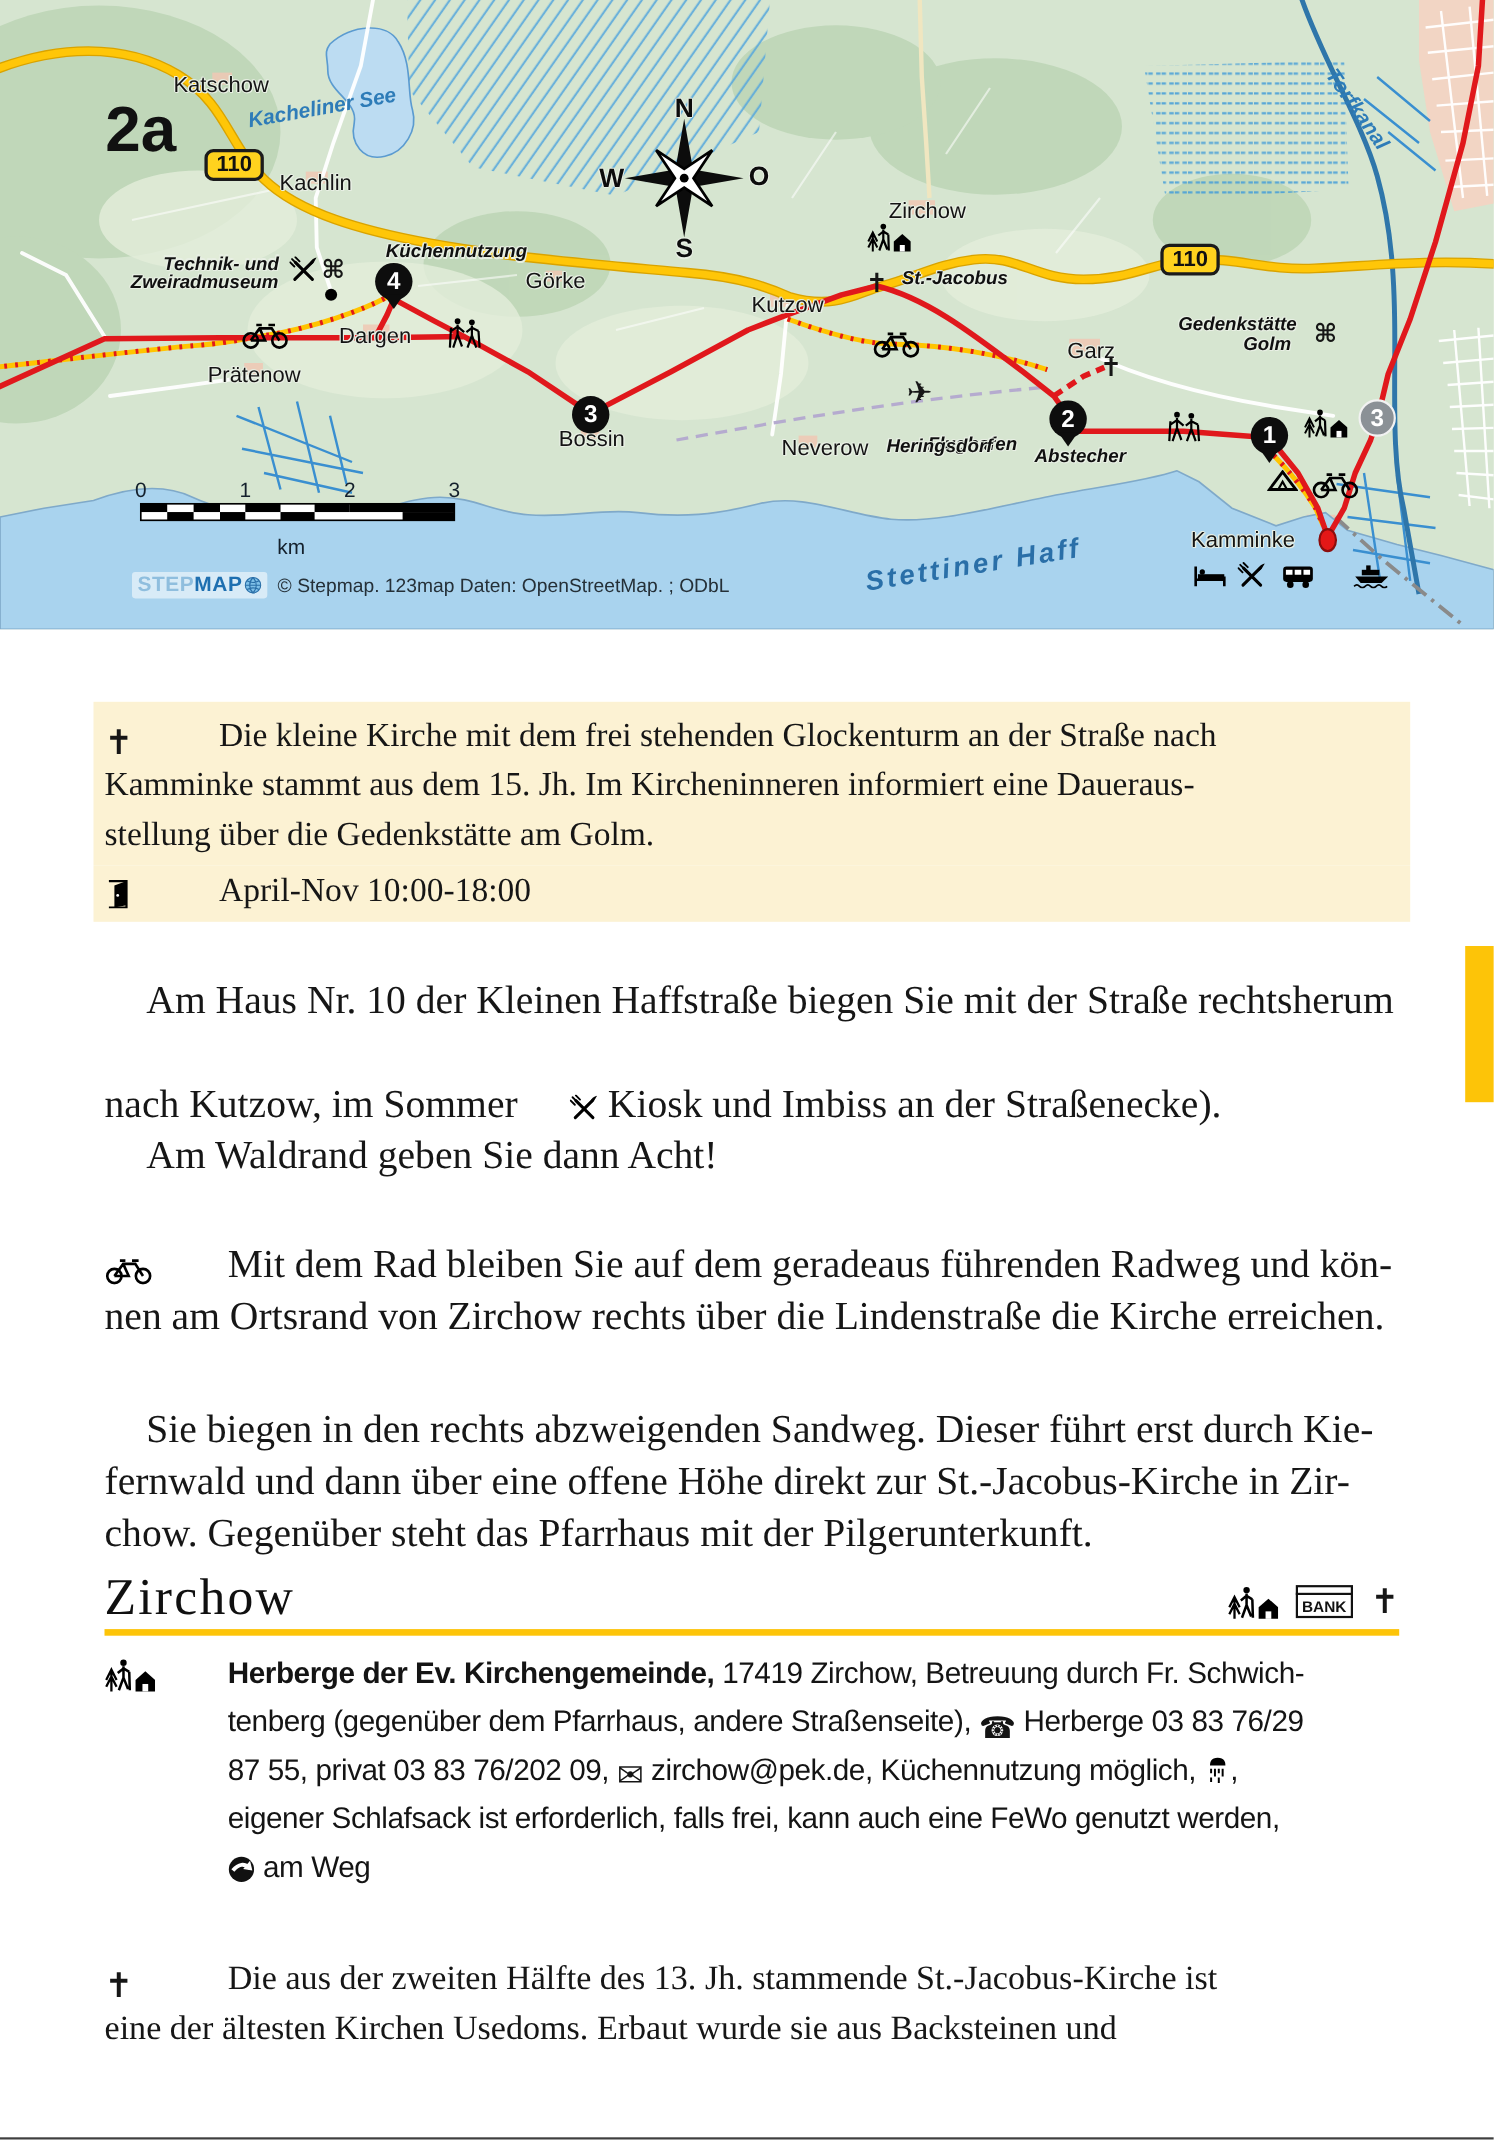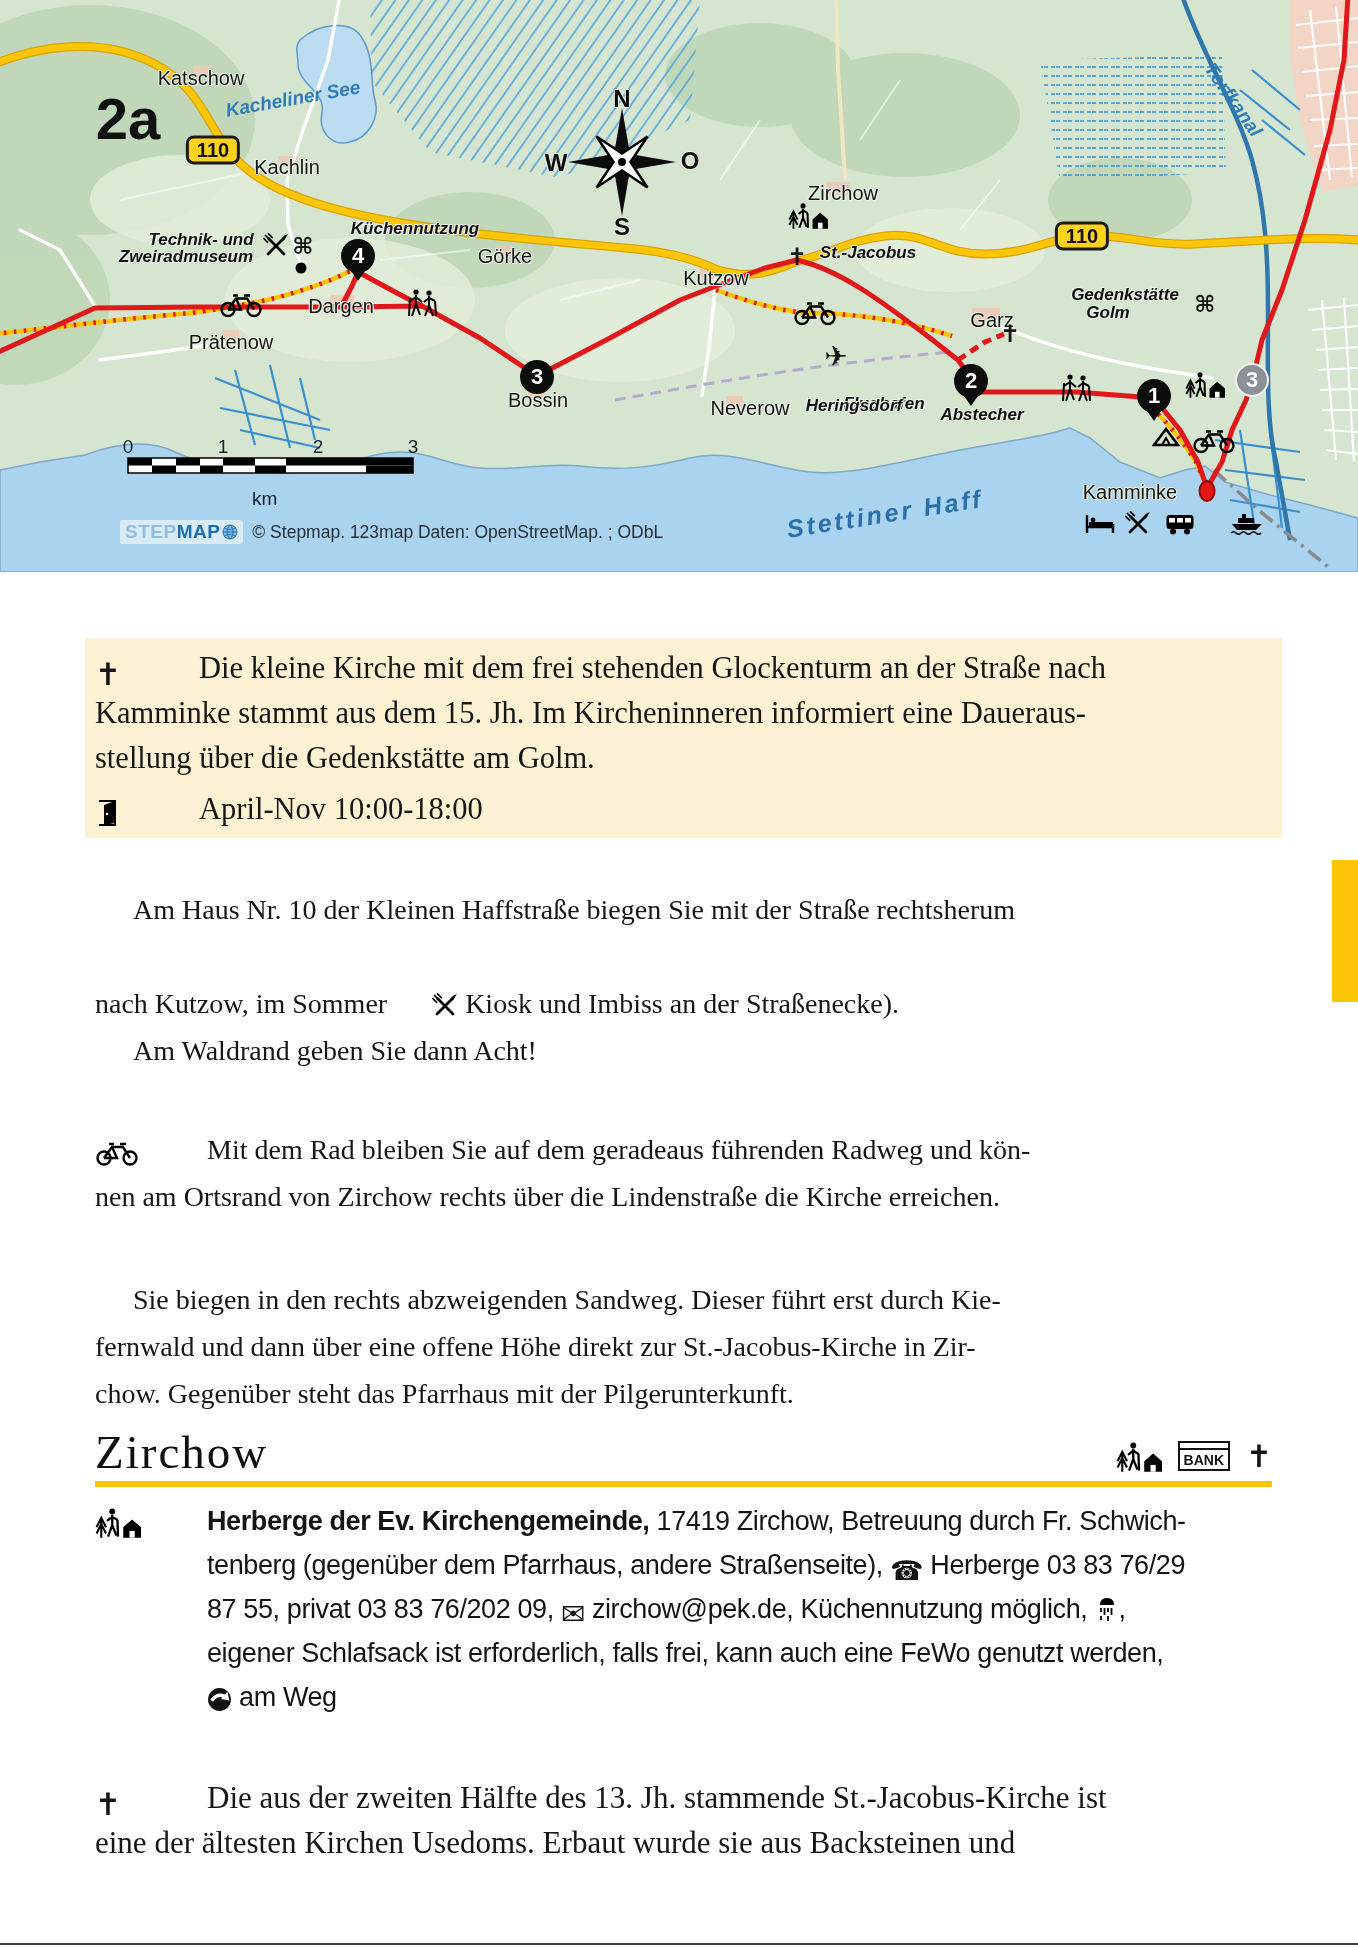--- a/index.html
+++ b/index.html
@@ -53,21 +53,21 @@
       font:bold 19px "Liberation Sans",sans-serif;letter-spacing:.5px}
   .logo .st{color:#8fbede}.logo .mp{color:#1e6fb0}
   .logo .ic{margin-left:2px;line-height:0}
 
   
   .content{padding:0 86px 0 95px}
   .infobox{background:var(--cream_box);margin:66px -10px 0 -10px;padding:8px 14px 6px 10px;
       font-size:30.5px;line-height:45px}
   .rich{white-space:nowrap}
   .lines{white-space:pre;}
-  .body-text{font-size:28px;line-height:47px}
+  .body-text{font-size:36px;line-height:47px}
   .indent{text-indent:38px}
   .mt-house{margin-top:48px}
   .mt-bike{margin-top:52px}
   .mt-sand{margin-top:56px}
   .ic{display:inline-block;vertical-align:-6px;line-height:0}
   .rich .ic .g{line-height:1}
   .lead{width:112px;text-align:left;vertical-align:-7px}
   .infobox .lead{width:104px}
   .sec{margin-top:10px}
   .sec-row{display:flex;justify-content:space-between;align-items:flex-end}
@@ -242,21 +242,21 @@
       <span class="ml place" style="left: 538px; top: 400px;">Bossin</span>
       <span class="ml place" style="left: 716px; top: 278px;">Kutzow</span>
       <span class="ml place" style="left: 735px; top: 408px; margin-left: 15px;">Neverow</span>
       <span class="ml place" style="left: 843px; top: 193px;">Zirchow</span>
       <span class="ml poi" style="left: 868px; top: 253px;">St.-Jacobus</span>
       <span class="ml place" style="left: 992px; top: 320px;">Garz</span>
       <span class="ml poi" style="left: 884px; top: 388px; margin-top: 16px;">Flughafen</span>
       <span class="ml poi" style="left: 854px; top: 406px;">Heringsdorf</span>
       <span class="ml poi" style="left: 982px; top: 415px;">Abstecher</span>
       <span class="ml poi" style="left: 1125px; top: 295px;">Gedenkstätte</span>
-      <span class="ml poi" style="left: 1108px; top: 313px; text-align: center;">Golm</span>
+      <span class="ml poi" style="left: 1152px; top: 313px; text-align: center;">Golm</span>
       <span class="ml place" style="left: 1130px; top: 492px;">Kamminke</span>
       <span class="ml water-big" style="left: 885px; top: 514px; transform: translate(-50%, -50%) rotate(-9deg);">Stettiner Haff</span>
       <span class="ml water" style="left: 1233px; top: 100px; transform: translate(-50%, -50%) rotate(55deg);">Torfkanal</span>
       <div class="badge" style="left: 213px; top: 150px;">110</div>
       <div class="badge" style="left: 1082px; top: 236px;">110</div>
       <div class="mk pin" style="left: 358px; top: 256px;">4</div>
       <div class="mk " style="left: 537px; top: 377px;">3</div>
       <div class="mk pin" style="left: 971px; top: 381px;">2</div>
       <div class="mk pin" style="left: 1154px; top: 396px;">1</div>
       <div class="mk dot-gray" style="left: 1252px; top: 380px;">3</div>

